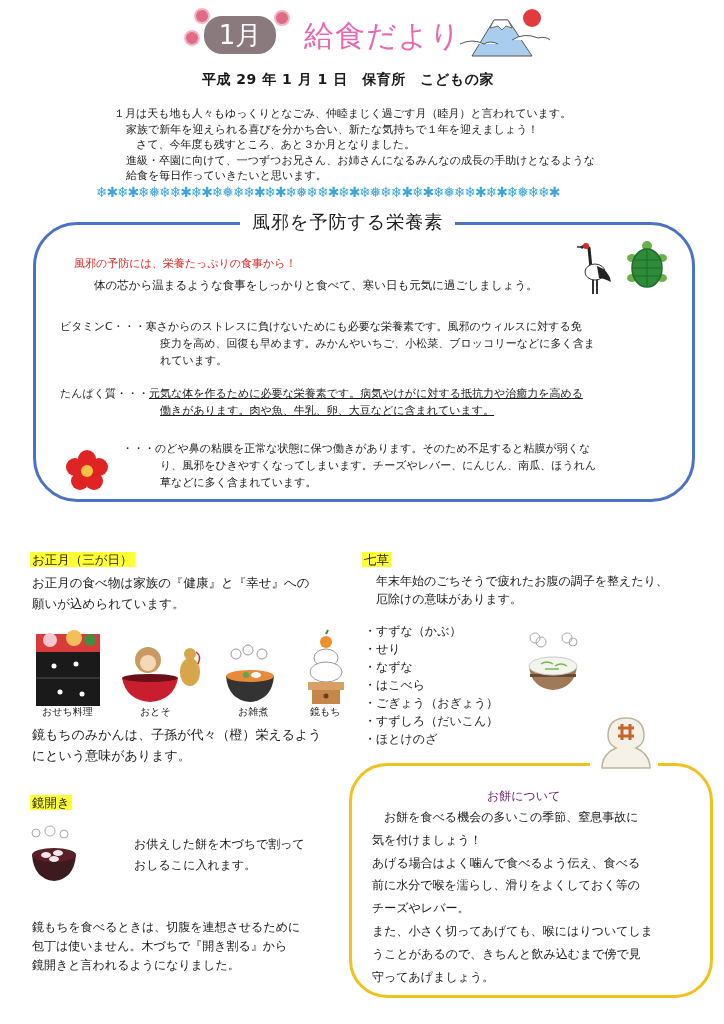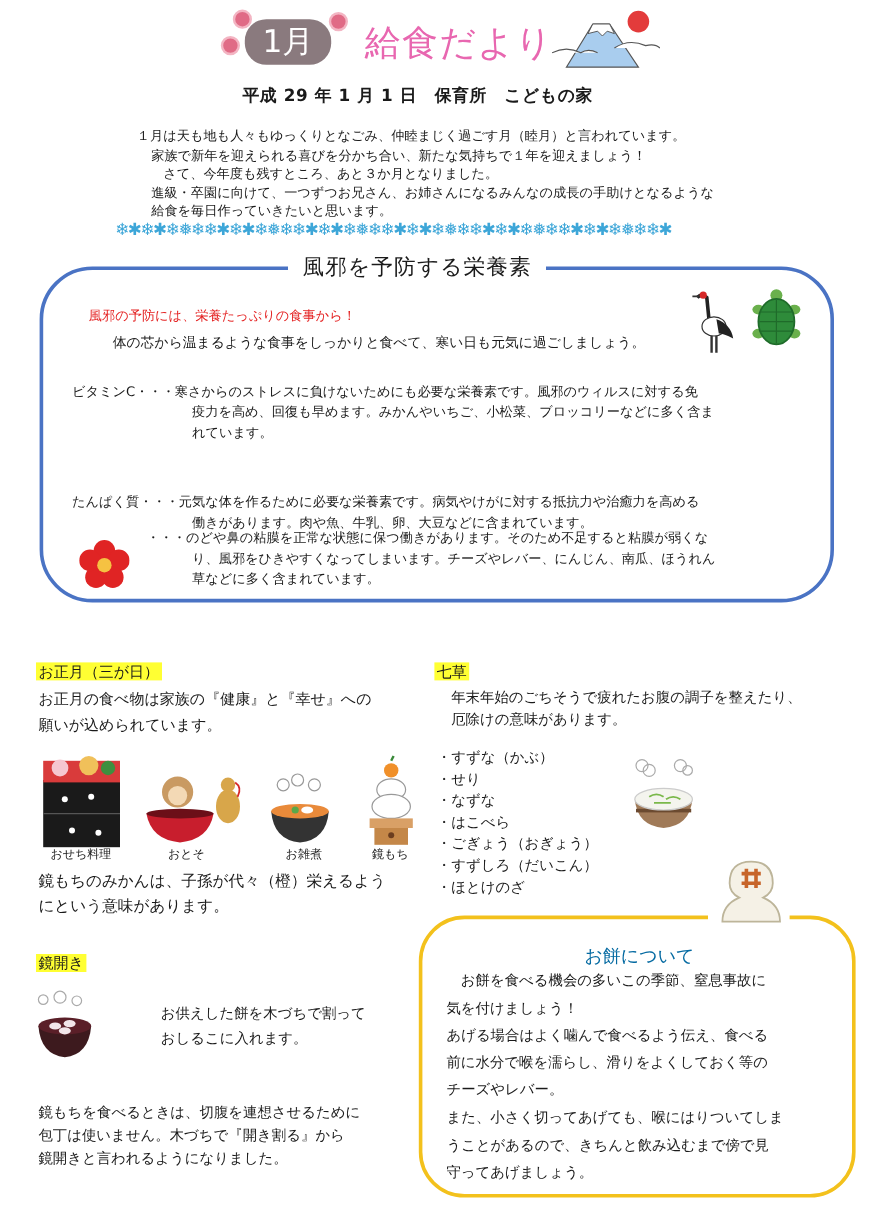--- a/index.html
+++ b/index.html
@@ -25,21 +25,21 @@
 
   
   .blue-box { left: 33px; top: 222px; width: 662px; height: 280px; border: 3px solid #4a73c4; border-radius: 44px; }
   .blue-title { left: 240px; top: 210px; background: #fff; padding: 0 12px; font-size: 18px; letter-spacing: 1px; }
   .red-head { left: 74px; top: 256px; font-size: 11px; color: #e42222; }
   .body-line { left: 74px; top: 278px; font-size: 11.5px; margin-left: 20px; }
   .nut { font-size: 11px; line-height: 17px; }
   .nut .lbl { display:inline-block; }
   .nut .cont { padding-left: 100px; }
   .vitc { left: 60px; top: 318px; width: 610px; }
-  .prot { left: 60px; top: 410px; width: 610px; }
+  .prot { left: 60px; top: 385px; width: 610px; text-decoration: underline; }
   .vita { left: 122px; top: 440px; width: 550px; }
   .vita .cont { padding-left: 38px; }
 
   .crane { left: 575px; top: 240px; width: 40px; height: 56px; }
   .turtle { left: 626px; top: 240px; width: 42px; height: 52px; }
   .plum { left: 66px; top: 450px; width: 42px; height: 40px; }
 
   
   .hl { background: #ffff33; font-size: 12.5px; padding: 0 2px; }
   .oshogatsu-h { left: 30px; top: 549px; }
@@ -55,21 +55,21 @@
   .kayu { left: 525px; top: 628px; width: 55px; height: 68px; }
 
   .kagami-h { left: 30px; top: 792px; }
   .zenzai { left: 28px; top: 825px; width: 52px; height: 60px; }
   .kagami-t1 { left: 134px; top: 834px; font-size: 12px; line-height: 21px; }
   .kagami-t2 { left: 32px; top: 918px; font-size: 12px; line-height: 19px; }
 
   .yellow-box { left: 349px; top: 763px; width: 364px; height: 235px; border: 3px solid #f3c11c; border-radius: 38px; }
   .yellow-gap { left: 590px; top: 755px; width: 68px; height: 14px; background:#fff; }
   .mochi-piece { left: 598px; top: 714px; width: 56px; height: 60px; }
-  .mochi-h { left: 487px; top: 788px; font-size: 15px; color: #0369a1; }
+  .mochi-h { left: 487px; top: 788px; font-size: 12px; color: #701a75; }
   .mochi-t { left: 372px; top: 806px; font-size: 12px; line-height: 22.8px; }
   .mochi-t p { white-space: nowrap; }
 </style>
 </head>
 <body>
 
 <div class="abs title-badge">
   <span class="flower-s" style="left:4px;top:-6px;"></span>
   <span class="flower-s" style="left:-6px;top:16px;"></span>
   <span class="flower-s" style="left:84px;top:-4px;"></span>

